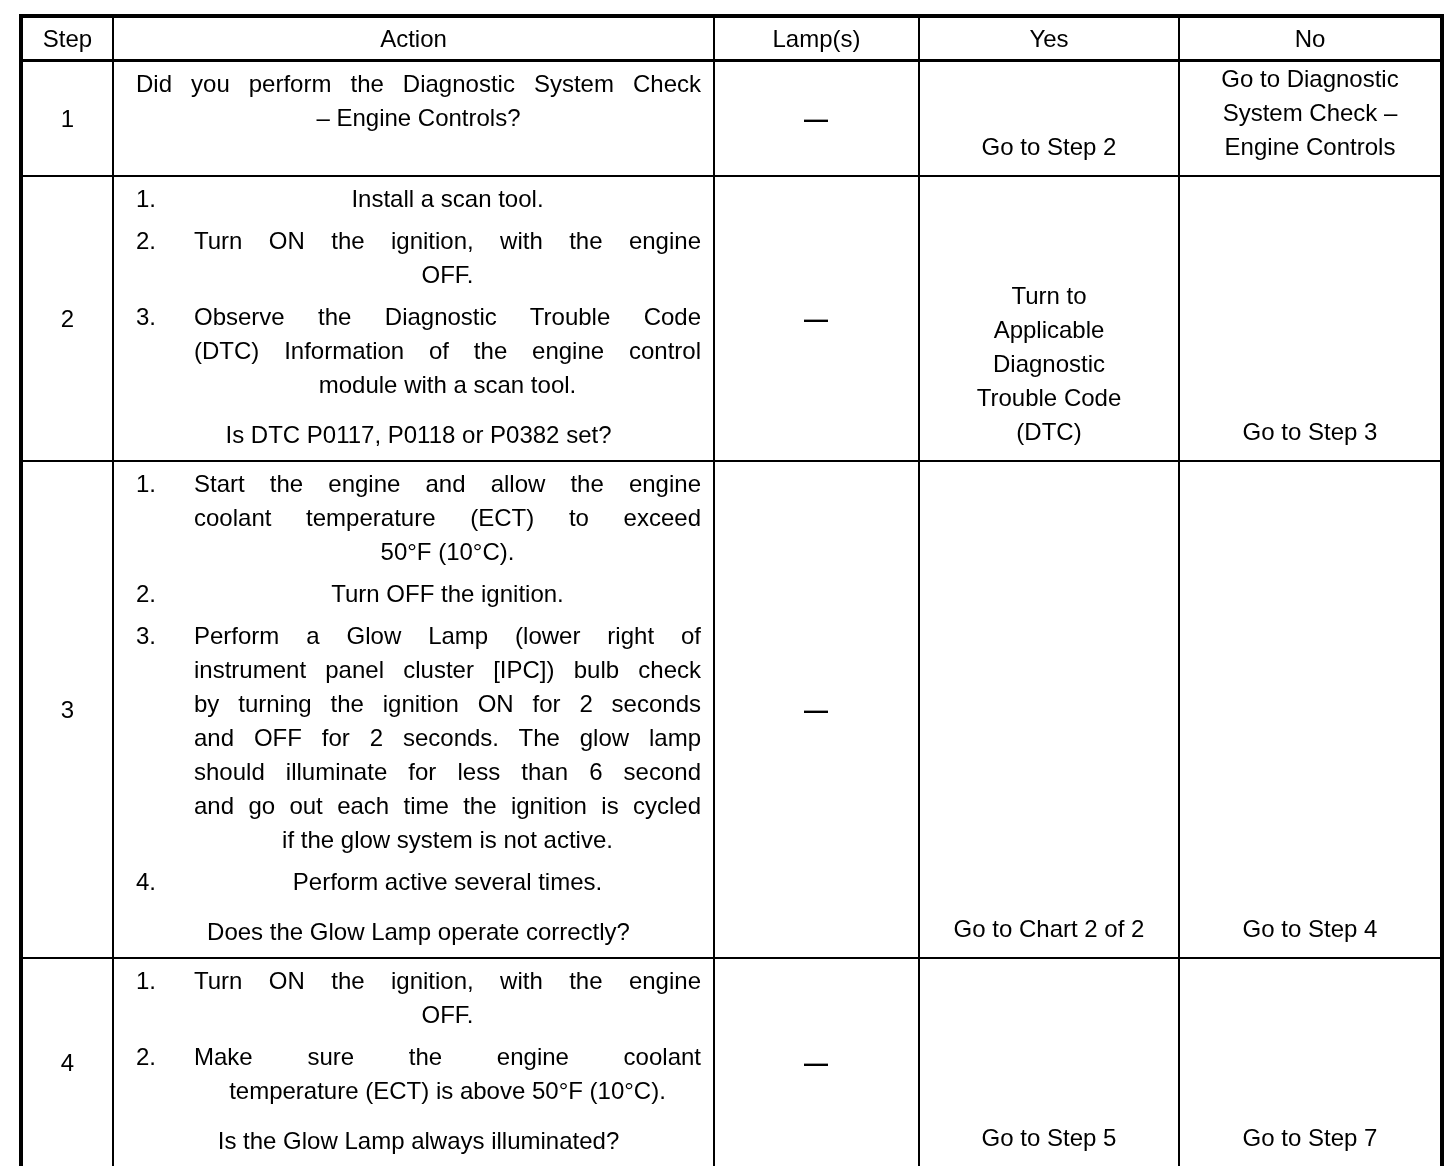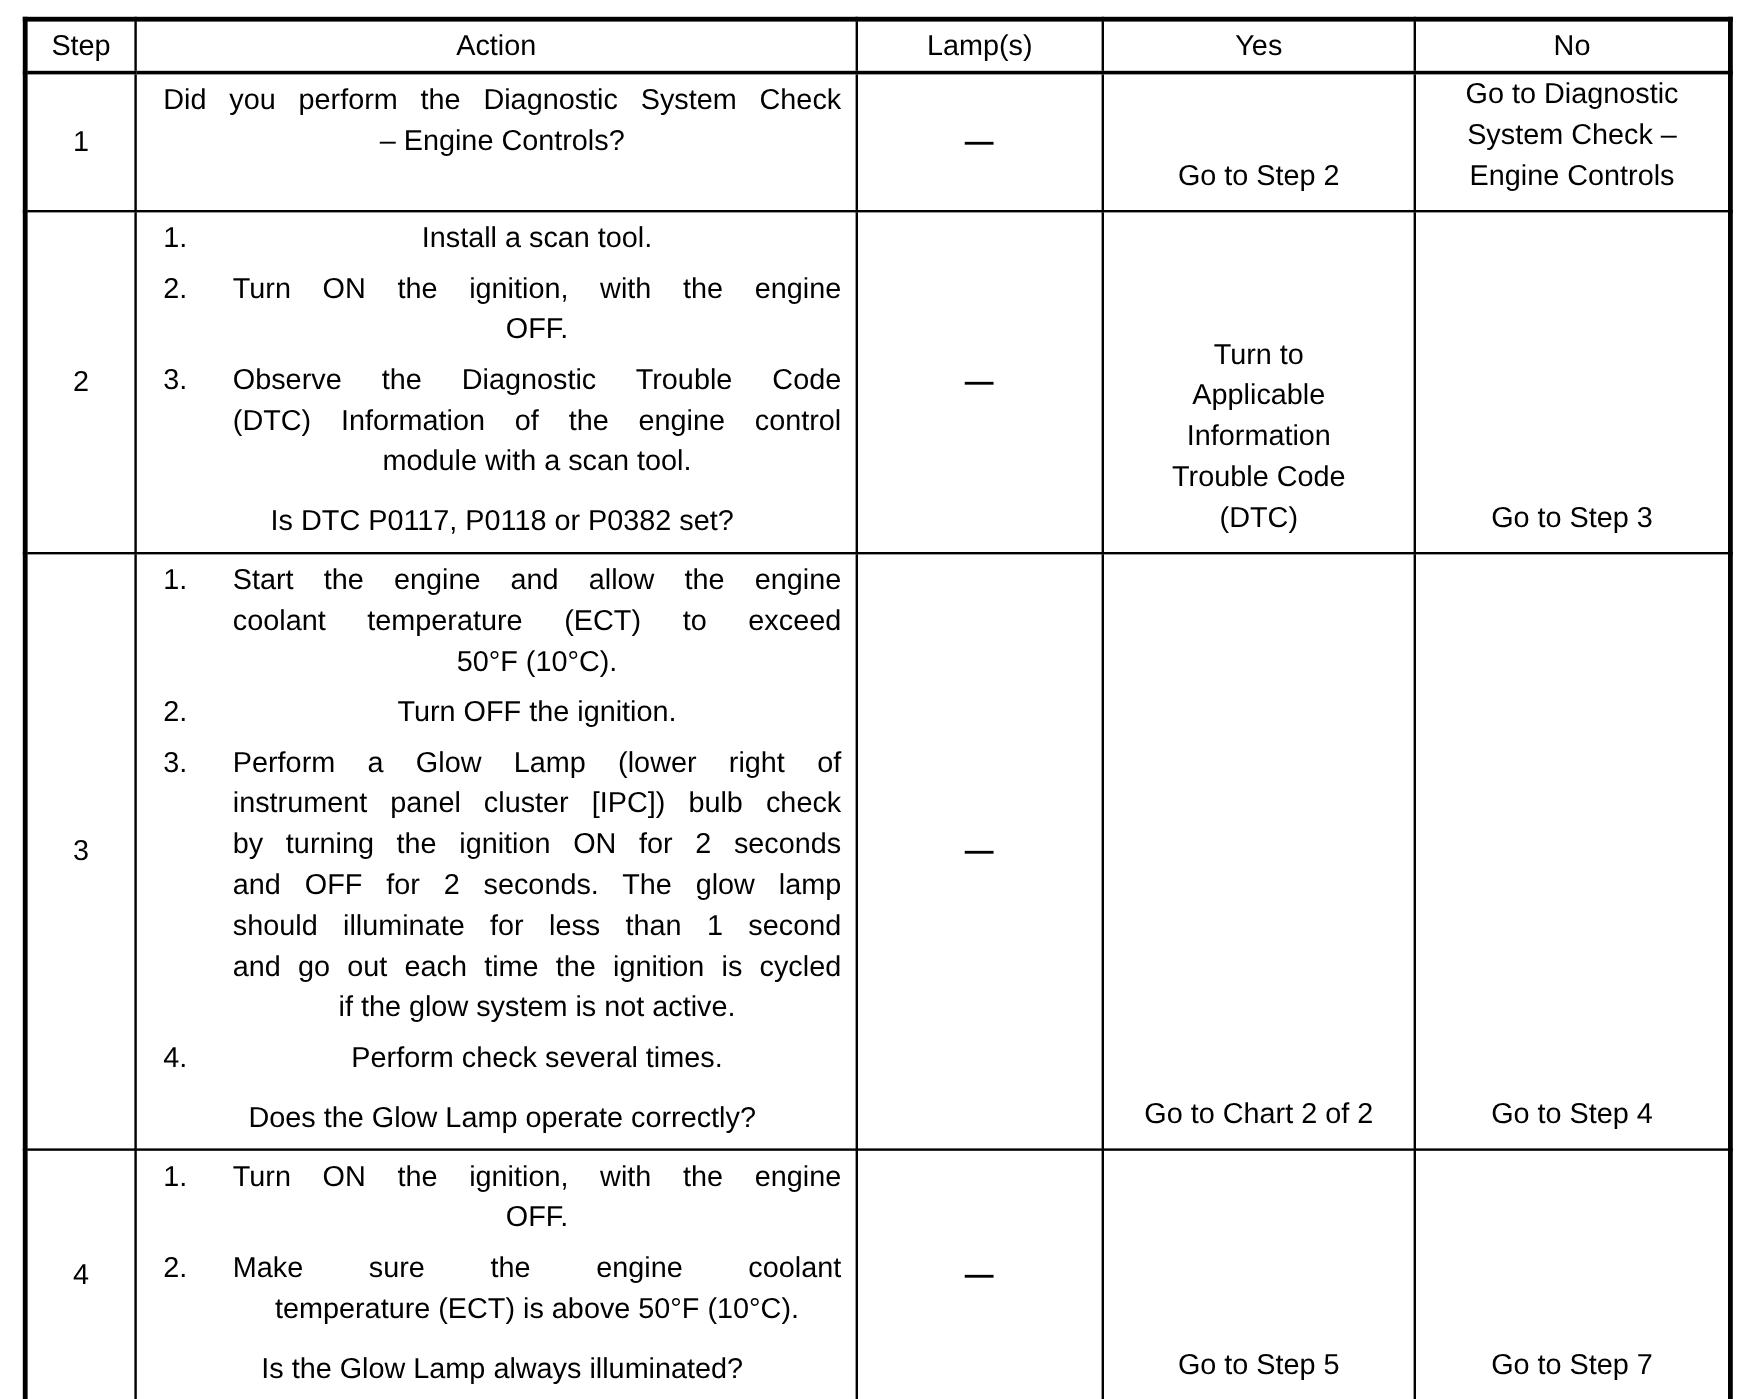--- a/index.html
+++ b/index.html
@@ -118,21 +118,21 @@
             </div>
           </div>
           <div class="question">
             <span class="ln">Is DTC P0117, P0118 or P0382 set?</span>
           </div>
         </td>
         <td class="val"><span class="dash">—</span></td>
         <td class="yn">
           <span class="ln">Turn to</span>
           <span class="ln">Applicable</span>
-          <span class="ln">Information</span>
+          <span class="ln">Diagnostic</span>
           <span class="ln">Trouble Code</span>
           <span class="ln">(DTC)</span>
         </td>
         <td class="yn">
           <span class="ln">Go to Step 3</span>
         </td>
       </tr>
 
       <tr class="r3">
         <td class="step">3</td>
@@ -151,29 +151,29 @@
               <span class="ln">Turn OFF the ignition.</span>
             </div>
           </div>
           <div class="item">
             <div class="num">3.</div>
             <div class="itxt">
               <span class="ln just">Perform a Glow Lamp (lower right of</span>
               <span class="ln just">instrument panel cluster [IPC]) bulb check</span>
               <span class="ln just">by turning the ignition ON for 2 seconds</span>
               <span class="ln just">and OFF for 2 seconds. The glow lamp</span>
-              <span class="ln just">should illuminate for less than 1 second</span>
+              <span class="ln just">should illuminate for less than 6 second</span>
               <span class="ln just">and go out each time the ignition is cycled</span>
               <span class="ln">if the glow system is not active.</span>
             </div>
           </div>
           <div class="item">
             <div class="num">4.</div>
             <div class="itxt">
-              <span class="ln">Perform check several times.</span>
+              <span class="ln">Perform active several times.</span>
             </div>
           </div>
           <div class="question">
             <span class="ln">Does the Glow Lamp operate correctly?</span>
           </div>
         </td>
         <td class="val"><span class="dash">—</span></td>
         <td class="yn">
           <span class="ln">Go to Chart 2 of 2</span>
         </td>

